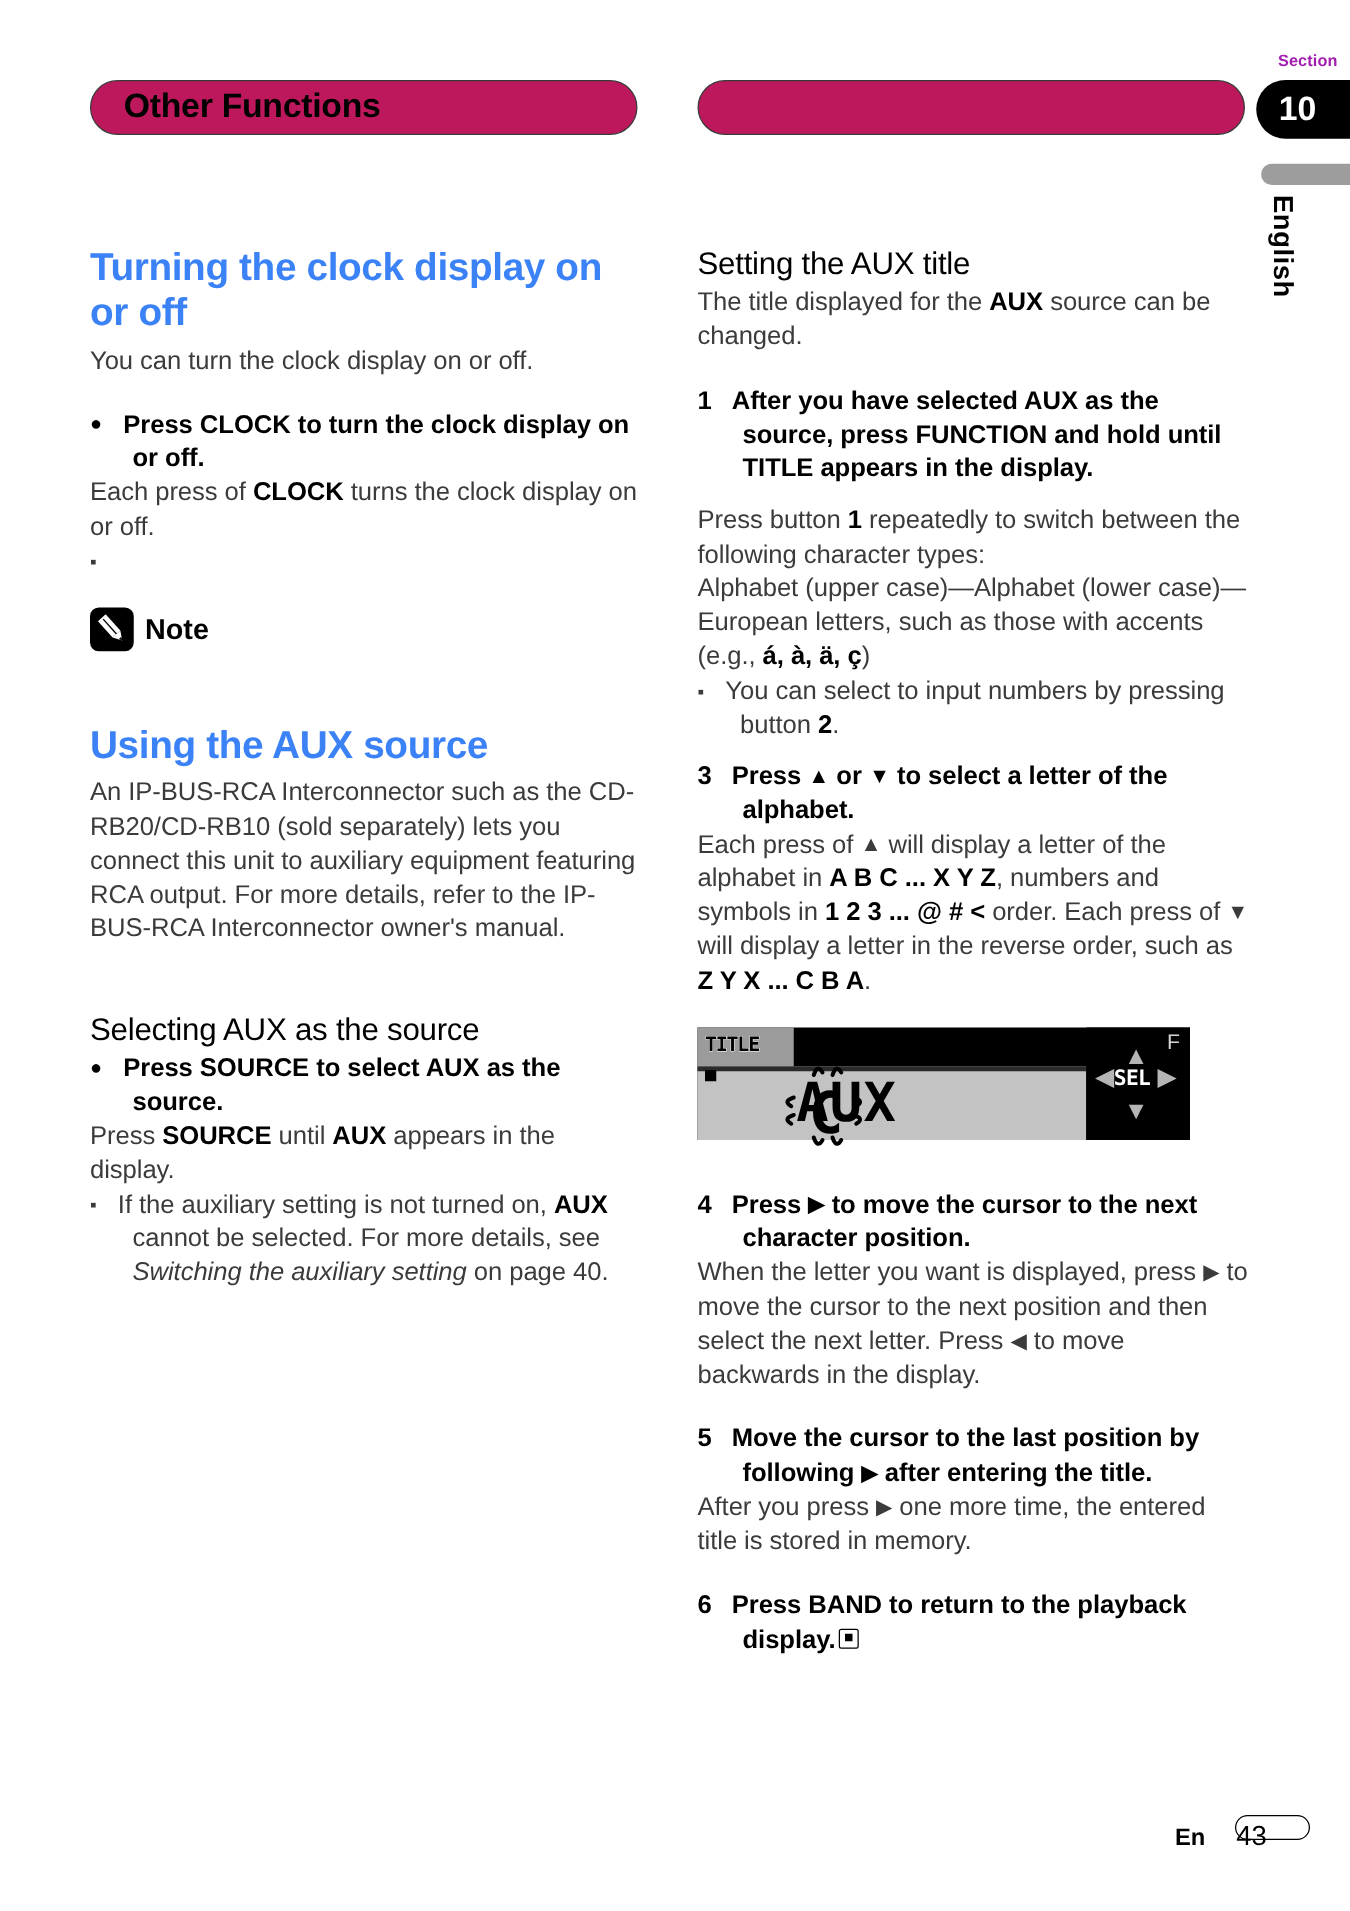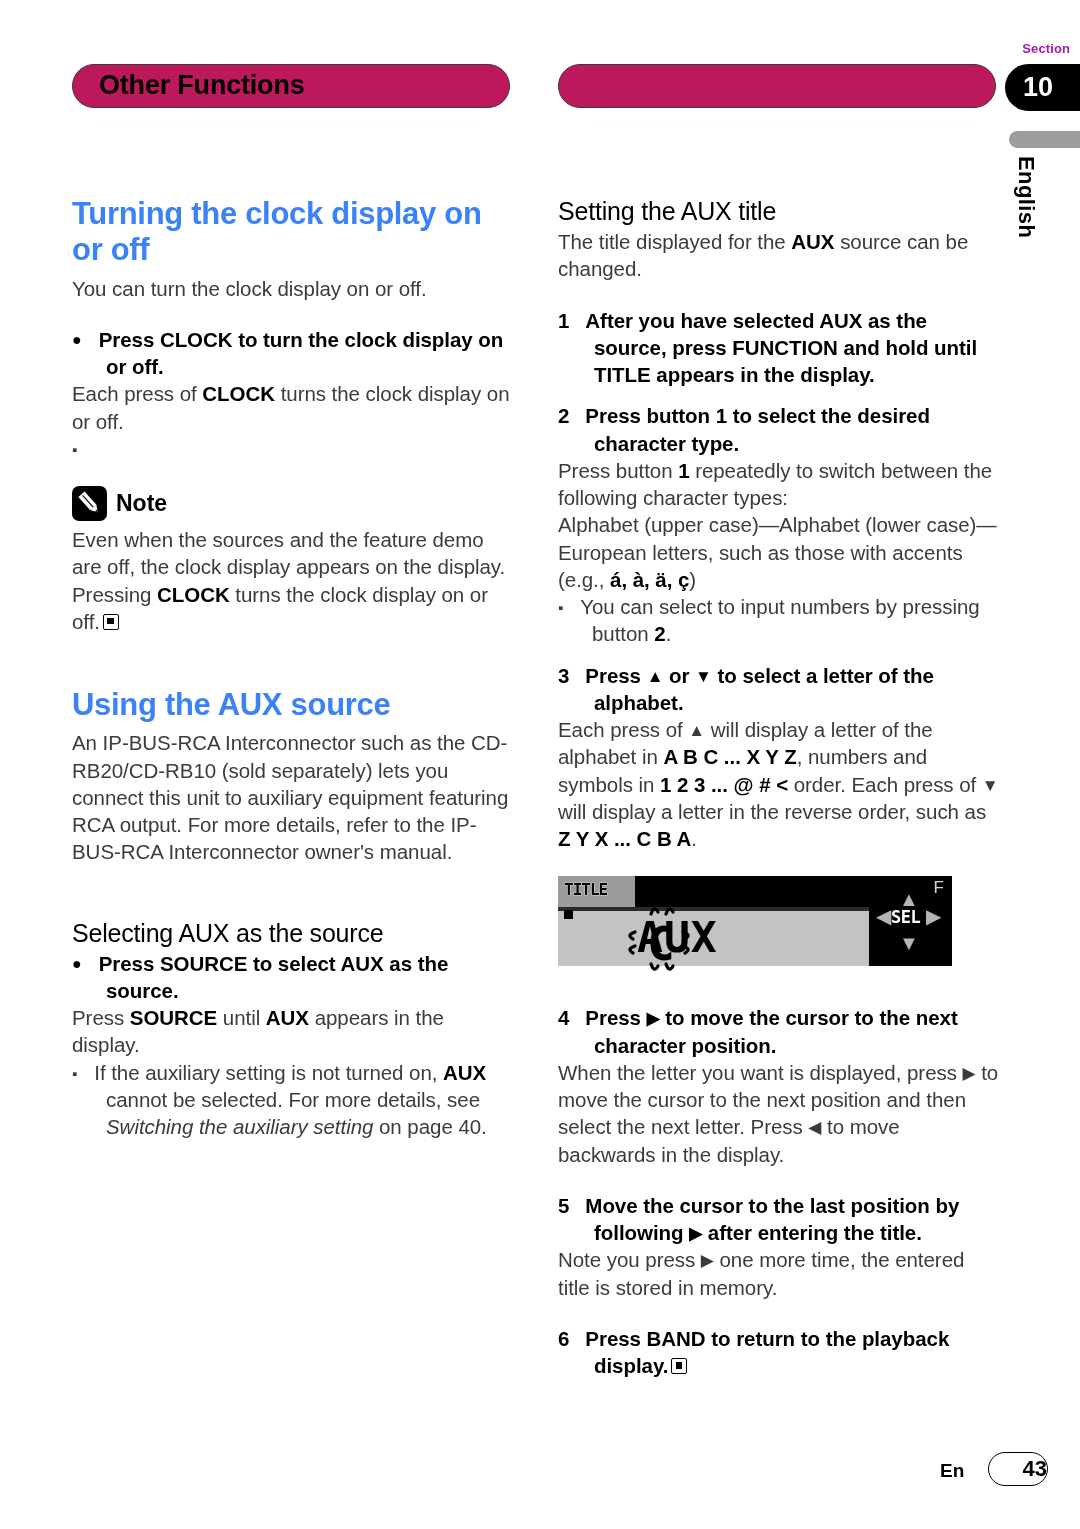--- a/index.html
+++ b/index.html
@@ -318,27 +318,27 @@
     top: 1460px;
     font-size: 19px;
     font-weight: bold;
     color: #000;
   }
   .footer-page {
     position: absolute;
     left: 988px;
     top: 1452px;
     width: 60px;
-    height: 34px;
+    height: 20px;
     box-sizing: border-box;
     border: 1.8px solid #000;
     border-radius: 17px;
-    text-align: right;
+    text-align: left;
     font-size: 22px;
-    font-weight: bold;
+    font-weight: normal;
     line-height: 31px;
     color: #000;
   }
 </style>
 </head>
 <body>
 
 <div class="page">
 
   <div class="hdr-pill" id="hdr-left">
@@ -376,21 +376,20 @@
             <rect x="13.6" y="6.5" width="8.3" height="16.2" fill="#ffffff"></rect>
             <line x1="17.8" y1="6.5" x2="17.8" y2="22.7" stroke="#000000" stroke-width="1.1"></line>
             <polygon points="13.6,22.7 21.9,22.7 17.75,29.6" fill="#ffffff"></polygon>
             <polygon points="16.4,27.0 19.1,27.0 17.75,29.6" fill="#000000"></polygon>
             <rect x="13.6" y="5.2" width="8.3" height="1.6" fill="#ffffff"></rect>
           </g>
         </svg>
       </span>
       <span class="note-label">Note</span>
     </div>
-    <p class="body"><span>Even when the sources and the feature demo are off, the clock display appears on the display. Pressing </span><b>CLOCK</b><span> turns the clock display on or off.</span><span class="endmark"></span></p>
 
     <div class="gap-xl"></div>
 
     <h1 class="h-main">Using the AUX source</h1>
     <p class="body">An IP-BUS-RCA Interconnector such as the CD-RB20/CD-RB10 (sold separately) lets you connect this unit to auxiliary equipment featuring RCA output. For more details, refer to the IP-BUS-RCA Interconnector owner's manual.</p>
 
     <div class="gap-xl"></div>
 
     <h2 class="h-sub">Selecting AUX as the source</h2>
     <p class="step indent-hang"><span class="bullet-dot"></span><span class="sp"></span><span>Press SOURCE to select AUX as the source.</span></p>
@@ -403,21 +402,20 @@
 
     <h2 class="h-sub">Setting the AUX title</h2>
     <p class="body"><span>The title displayed for the </span><b>AUX</b><span> source can be changed.</span></p>
 
     <div class="gap-m"></div>
 
     <p class="step num-hang"><span>1</span><span class="sp-n"></span><span>After you have selected AUX as the source, press FUNCTION and hold until TITLE appears in the display.</span></p>
 
     <div class="gap-s"></div>
 
-    <p class="step num-hang"><span>2</span><span class="sp-n"></span><span>Press button 1 to select the desired character type.</span></p>
     <p class="body"><span>Press button </span><b>1</b><span> repeatedly to switch between the following character types:</span></p>
     <p class="body"><span>Alphabet (upper case)—Alphabet (lower case)—European letters, such as those with accents (e.g., </span><b>á, à, ä, ç</b><span>)</span></p>
     <p class="body indent-hang"><span class="bullet-sq"></span><span class="sp"></span><span>You can select to input numbers by pressing button </span><b>2</b><span>.</span></p>
 
     <div class="gap-s"></div>
 
     <p class="step num-hang"><span>3</span><span class="sp-n"></span><span>Press </span><span class="arrow">▲</span><span> or </span><span class="arrow">▼</span><span> to select a letter of the alphabet.</span></p>
     <p class="body"><span>Each press of </span><span class="arrow">▲</span><span> will display a letter of the alphabet in </span><b>A B C ... X Y Z</b><span>, numbers and symbols in </span><b>1 2 3 ... @ # &lt;</b><span> order. Each press of </span><span class="arrow">▼</span><span> will display a letter in the reverse order, such as </span><b>Z Y X ... C B A</b><span>.</span></p>
 
     <div class="gap-m"></div>
@@ -455,21 +453,21 @@
     </div>
 
     <div class="gap-l"></div>
 
     <p class="step num-hang"><span>4</span><span class="sp-n"></span><span>Press </span><span class="arrow">▶</span><span> to move the cursor to the next character position.</span></p>
     <p class="body"><span>When the letter you want is displayed, press </span><span class="arrow">▶</span><span> to move the cursor to the next position and then select the next letter. Press </span><span class="arrow">◀</span><span> to move backwards in the display.</span></p>
 
     <div class="gap-m"></div>
 
     <p class="step num-hang"><span>5</span><span class="sp-n"></span><span>Move the cursor to the last position by following </span><span class="arrow">▶</span><span> after entering the title.</span></p>
-    <p class="body"><span>Note you press </span><span class="arrow">▶</span><span> one more time, the entered title is stored in memory.</span></p>
+    <p class="body"><span>After you press </span><span class="arrow">▶</span><span> one more time, the entered title is stored in memory.</span></p>
 
     <div class="gap-m"></div>
 
     <p class="step num-hang"><span>6</span><span class="sp-n"></span><span>Press BAND to return to the playback display.</span><span class="endmark"></span></p>
 
   </div>
 
   <div class="footer-en">En</div>
   <div class="footer-page">43</div>
 

